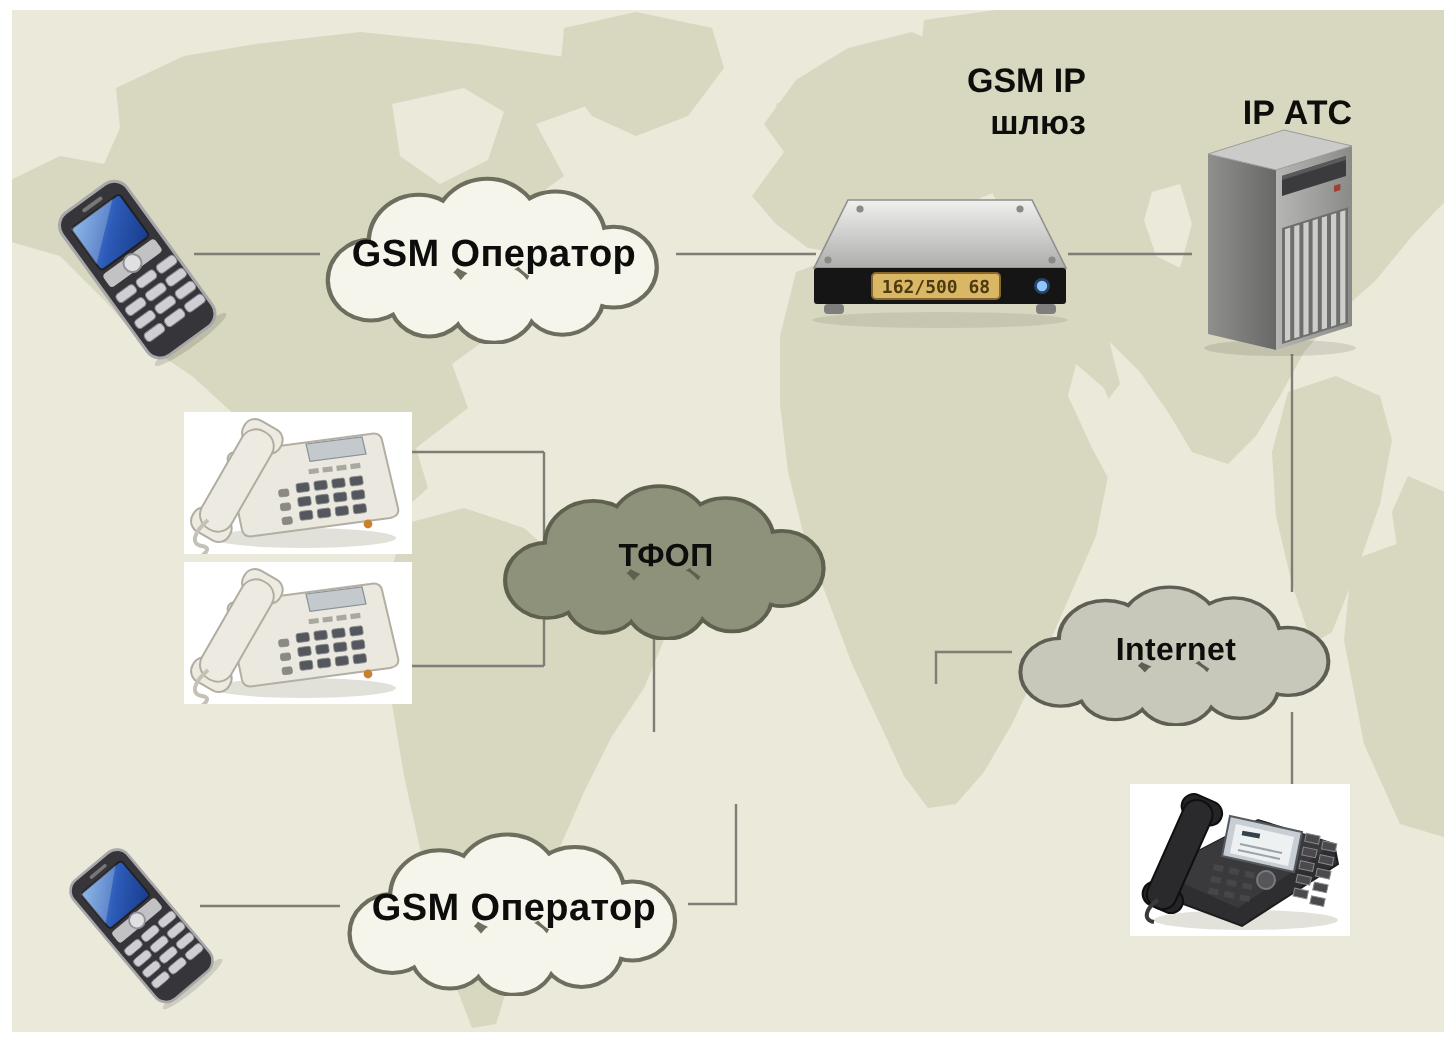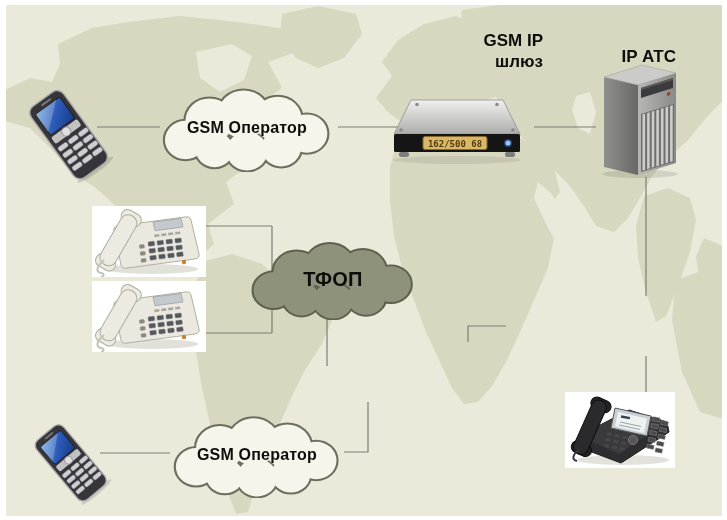--- a/index.html
+++ b/index.html
@@ -10,22 +10,22 @@
   
   .frame{position:absolute;background:#fff;z-index:50;}
   .frame.top{left:0;top:0;width:727px;height:5px;}
   .frame.bottom{left:0;top:516px;width:727px;height:4px;}
   .frame.left{left:0;top:0;width:6px;height:520px;}
   .frame.right{left:722px;top:0;width:5px;height:520px;}
   
   .cloud{position:absolute;z-index:10;}
   .cloud svg{width:100%;height:100%;}
   .cloud-label{position:absolute;inset:0;display:flex;align-items:center;justify-content:center;
-               font-weight:bold;font-size:16px;color:#0d0d0b;letter-spacing:.2px;}
-  .cloud-label.big{font-size:20px;}
+               font-weight:bold;font-size:19px;color:#0d0d0b;letter-spacing:.2px;}
+  .cloud-label.big{font-size:16px;}
   
   .device{position:absolute;z-index:20;}
   .whitebox{background:#fff;}
   .dev-label{position:absolute;z-index:20;font-weight:bold;font-size:17px;color:#0d0d0b;
              text-align:right;white-space:pre-line;line-height:21px;}
   .rot{position:absolute;}
 </style>
 </head>
 <body>
 
@@ -112,20 +112,27 @@
 
   <div class="cloud" style="left:242px;top:238px;width:182px;height:82px;">
     <svg viewBox="0 0 220 110" preserveAspectRatio="none">
       <use href="#lobes" stroke-width="5" fill="#8f927b" stroke="#5e614e"></use>
       <use href="#lobes" fill="#8f927b"></use>
     </svg>
     <div class="cloud-label big">ТФОП</div>
   </div>
 
 
+  <div class="cloud" style="left:500px;top:289px;width:176px;height:74px;">
+    <svg viewBox="0 0 220 110" preserveAspectRatio="none">
+      <use href="#lobes" stroke-width="5" fill="#c8c8ba" stroke="#5e5e54"></use>
+      <use href="#lobes" fill="#c8c8ba"></use>
+    </svg>
+    <div class="cloud-label big">Internet</div>
+  </div>
 
   <div class="cloud" style="left:164px;top:412px;width:186px;height:86px;">
     <svg viewBox="0 0 220 110" preserveAspectRatio="none">
       <use href="#lobes" stroke-width="5" fill="#f6f5ec" stroke="#6e6e5e"></use>
       <use href="#lobes" fill="#f6f5ec"></use>
     </svg>
     <div class="cloud-label">GSM Оператор</div>
   </div>
 
   <div class="device" style="left:26px;top:84px;width:86px;height:106px;">
@@ -149,21 +156,21 @@
             <rect x="18.5" y="66" width="11" height="5" rx="2"></rect>
             <rect x="31" y="66" width="11" height="5" rx="2"></rect>
           <rect x="6" y="74" width="11" height="5" rx="2"></rect>
             <rect x="18.5" y="74" width="11" height="5" rx="2"></rect>
             <rect x="31" y="74" width="11" height="5" rx="2"></rect>
         </g>
       </svg>
     </div>
   </div>
 
-  <div class="device" style="left:387px;top:90px;width:140px;height:78px;">
+  <div class="device" style="left:400px;top:90px;width:140px;height:78px;">
     <svg width="140" height="78" viewBox="0 0 140 78">
       <ellipse cx="70" cy="70" rx="64" ry="4" fill="#000" opacity=".08"></ellipse>
       <polygon points="24,10 116,10 133,44 7,44" fill="url(#gTop)" stroke="#8f8f8d" stroke-width=".8"></polygon>
       <circle cx="30" cy="14.5" r="1.8" fill="#8a8a88"></circle>
         <circle cx="110" cy="14.5" r="1.8" fill="#8a8a88"></circle>
       <circle cx="14" cy="40" r="1.8" fill="#8a8a88"></circle>
         <circle cx="126" cy="40" r="1.8" fill="#8a8a88"></circle>
       <rect x="7" y="44" width="126" height="18" rx="1.5" fill="#151515"></rect>
       <rect x="36" y="46.5" width="64" height="13" rx="2" stroke-width="1" fill="#d9b765" stroke="#86682c"></rect>
       <text x="68" y="56.5" text-anchor="middle" font-family="DejaVu Sans Mono, monospace" font-size="9" font-weight="bold" fill="#4d3a10">162/500 68</text>

